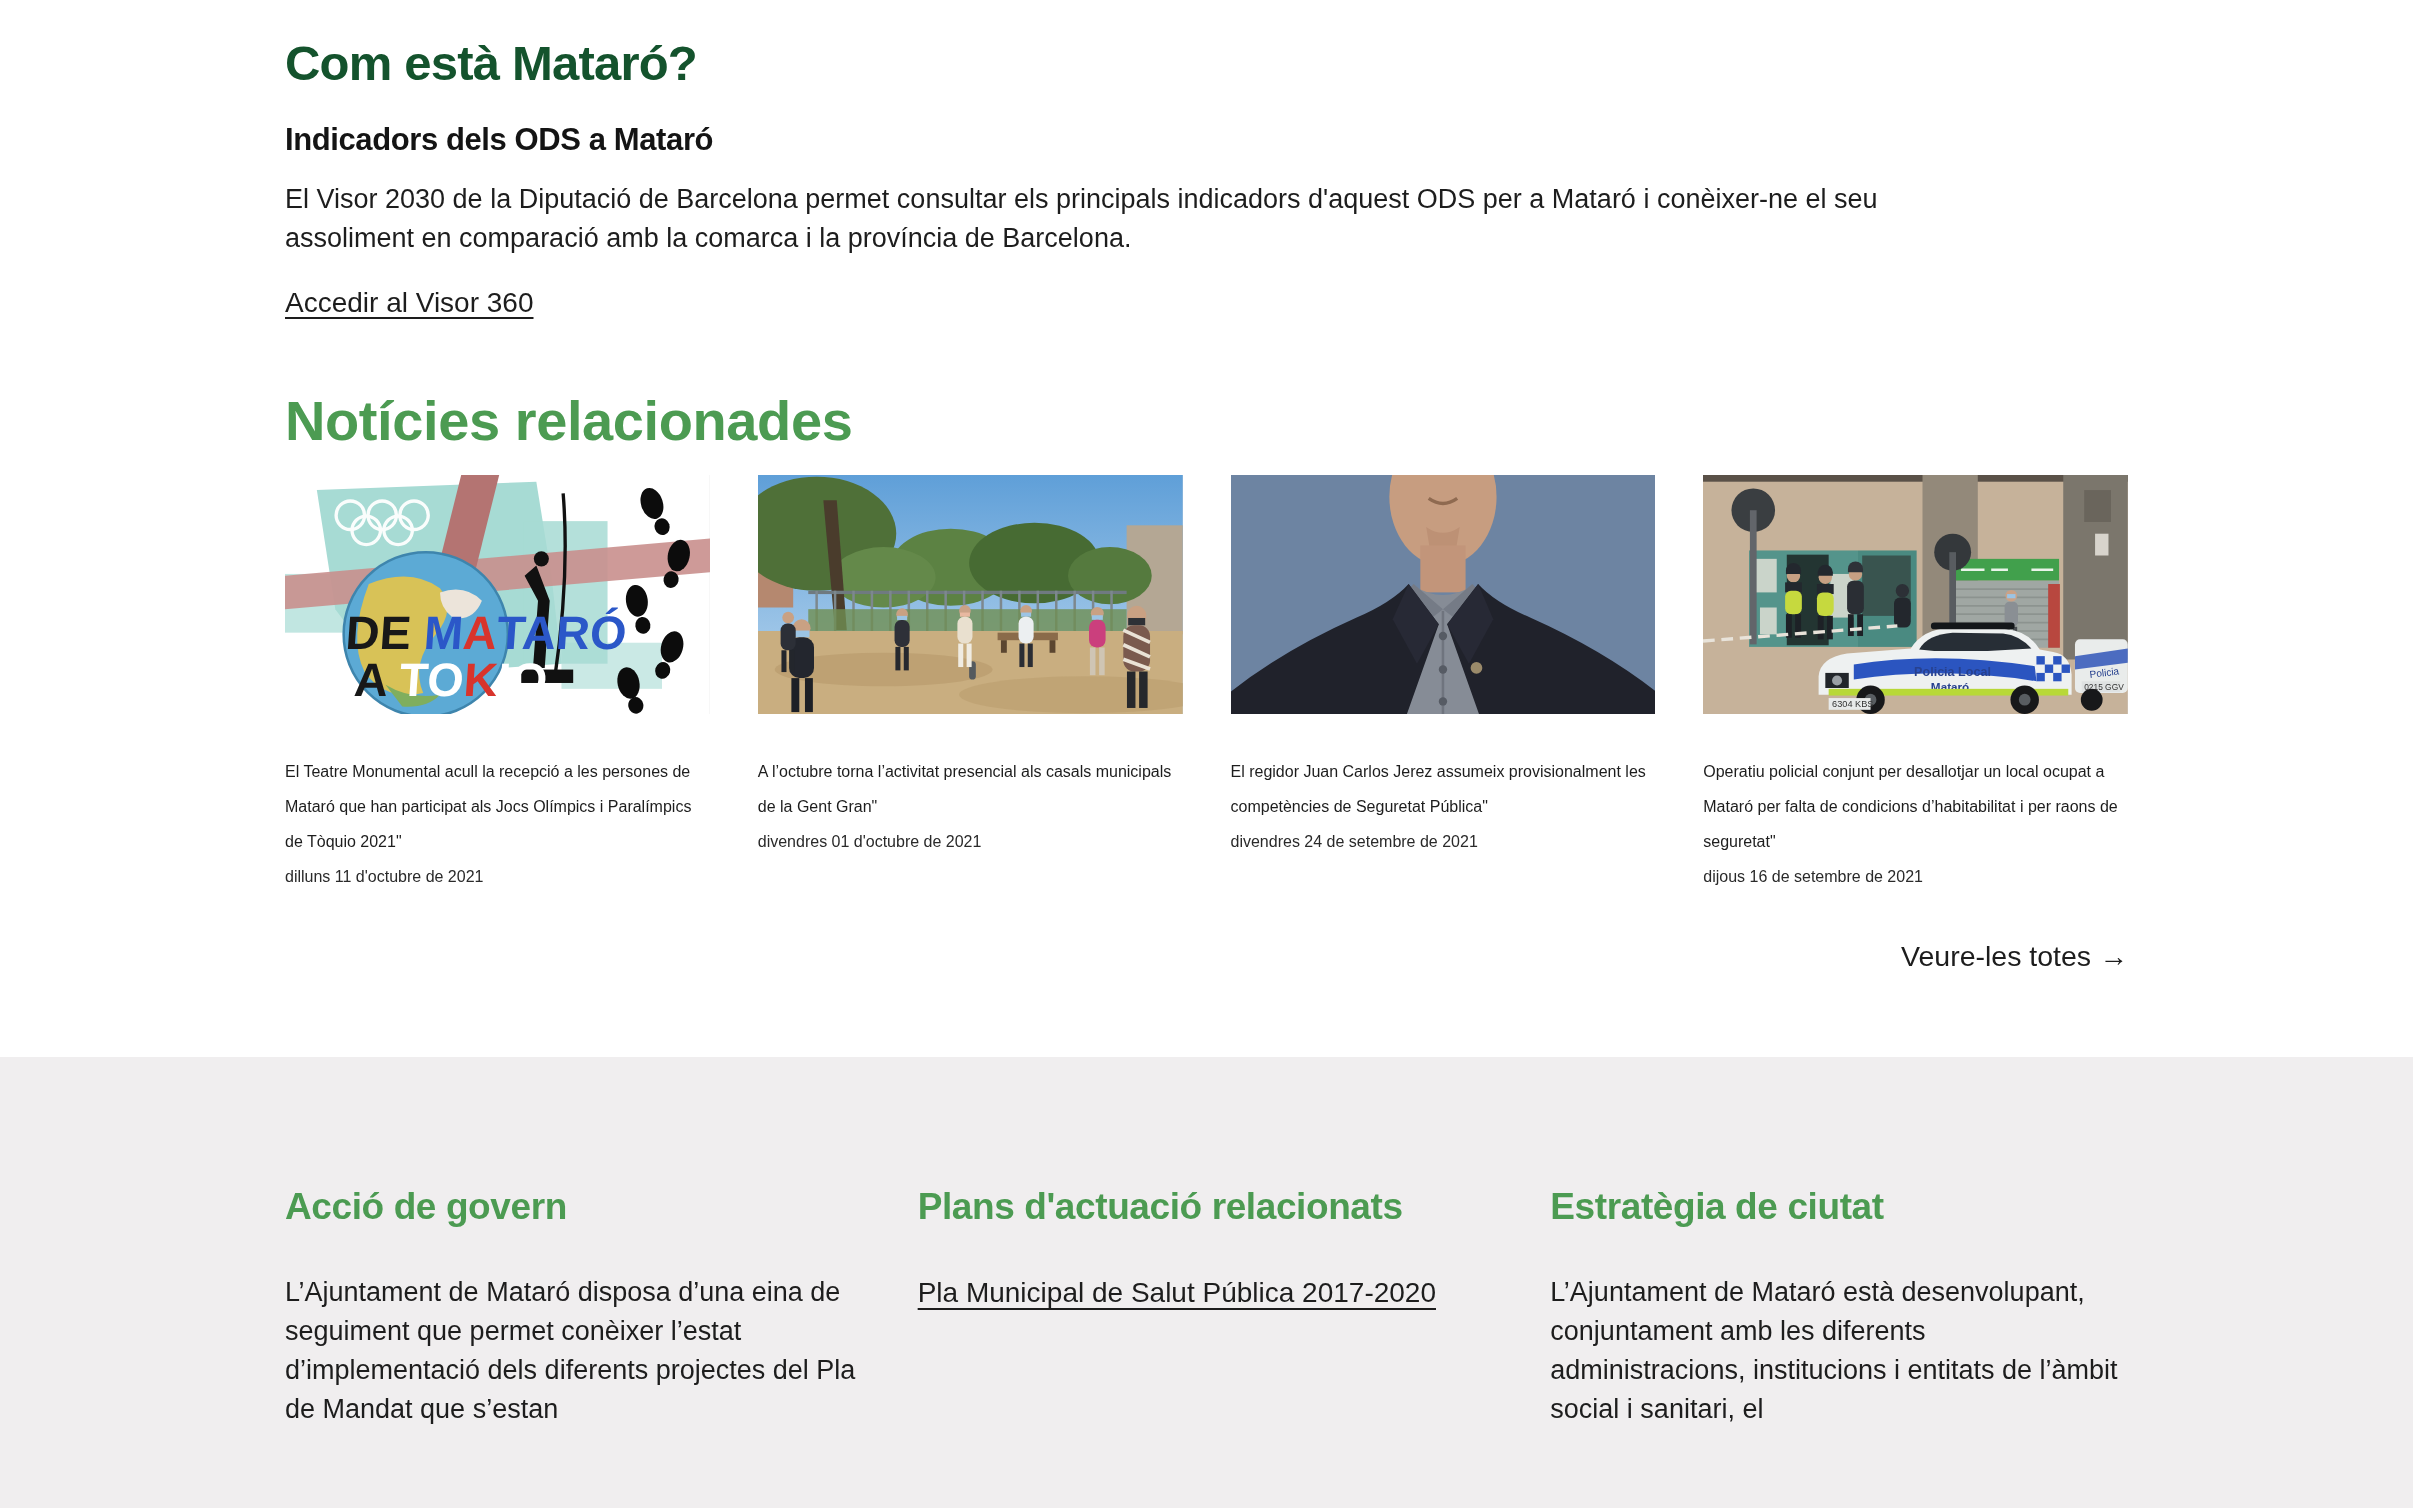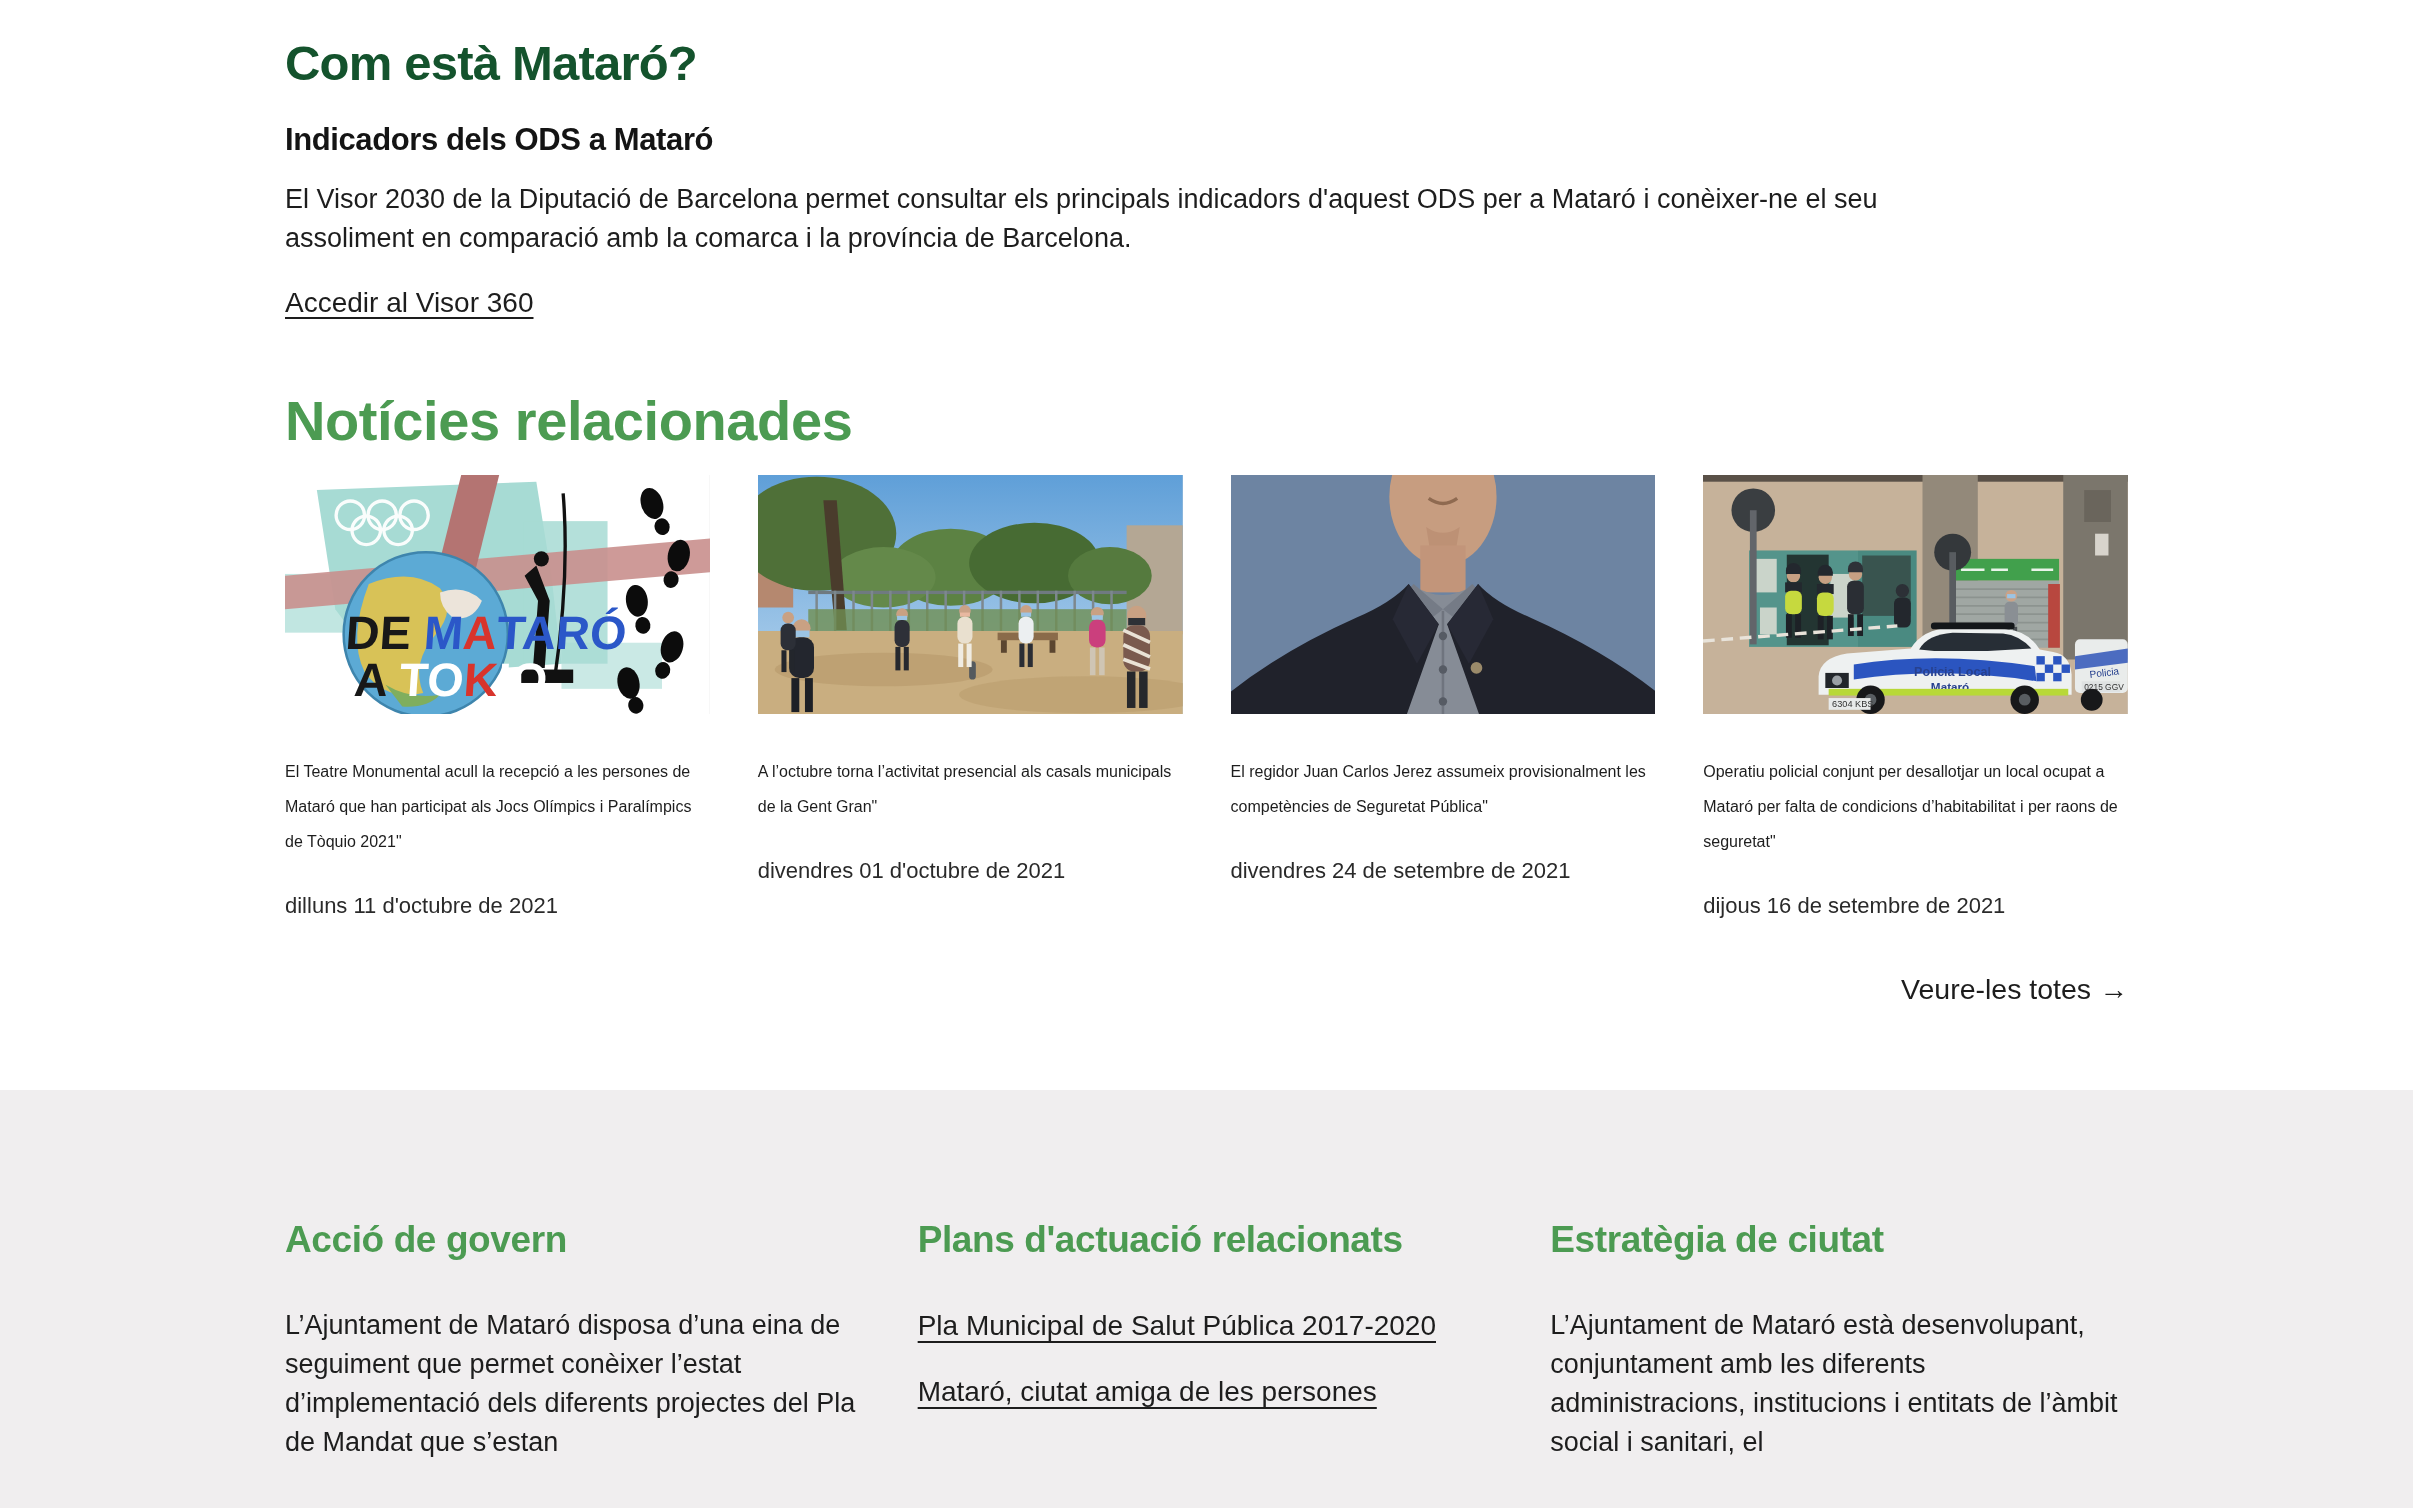--- a/index.html
+++ b/index.html
@@ -44,21 +44,21 @@
   .news-card { display: block; }
   .card-media {
     width: 100%; height: 239px; position: relative; overflow: hidden;
     background: #ddd; cursor: pointer;
   }
   .card-media svg { position: absolute; inset: 0; width: 100%; height: 100%; display: block; }
   .card-title {
     margin-top: 40px; font-size: 16px; line-height: 35px; font-weight: 400;
     color: #1d1d1d; cursor: pointer;
   }
-  .card-date { margin-top: 34px; font-size: 22px; color: #2a2a2a; }
+  .card-date { margin-top: 9px; font-size: 16px; color: #2a2a2a; }
   .see-all-row { margin-top: 54px; text-align: right; }
   .see-all-link {
     font-size: 28.5px; color: #1d1d1d; text-decoration: none; cursor: pointer; text-align: right;
   }
   .see-all-link .arrow { margin-left: 8.4px; }
 
   
   .page-footer {
     margin-top: 84px; background: #f0eeef;
     padding: 127px 285px 101px; min-height: 367px;
@@ -415,23 +415,20 @@
       <div class="footer-col">
         <h3 class="footer-col-title">Acció de govern</h3>
         <p class="footer-text">L’Ajuntament de Mataró disposa d’una eina de seguiment que permet conèixer l’estat d’implementació dels diferents projectes del Pla de Mandat que s’estan</p>
       </div>
 
       <div class="footer-col">
         <h3 class="footer-col-title">Plans d'actuació relacionats</h3>
         <div class="footer-link-item">
           <a class="footer-link">Pla Municipal de Salut Pública 2017-2020</a>
         </div>
-        <div class="footer-link-item">
-          <a class="footer-link">Mataró, ciutat amiga de les persones</a>
-        </div>
       </div>
 
       <div class="footer-col">
         <h3 class="footer-col-title">Estratègia de ciutat</h3>
         <p class="footer-text">L’Ajuntament de Mataró està desenvolupant, conjuntament amb les diferents administracions, institucions i entitats de l’àmbit social i sanitari, el</p>
       </div>
 
     </div>
   </footer>
 

